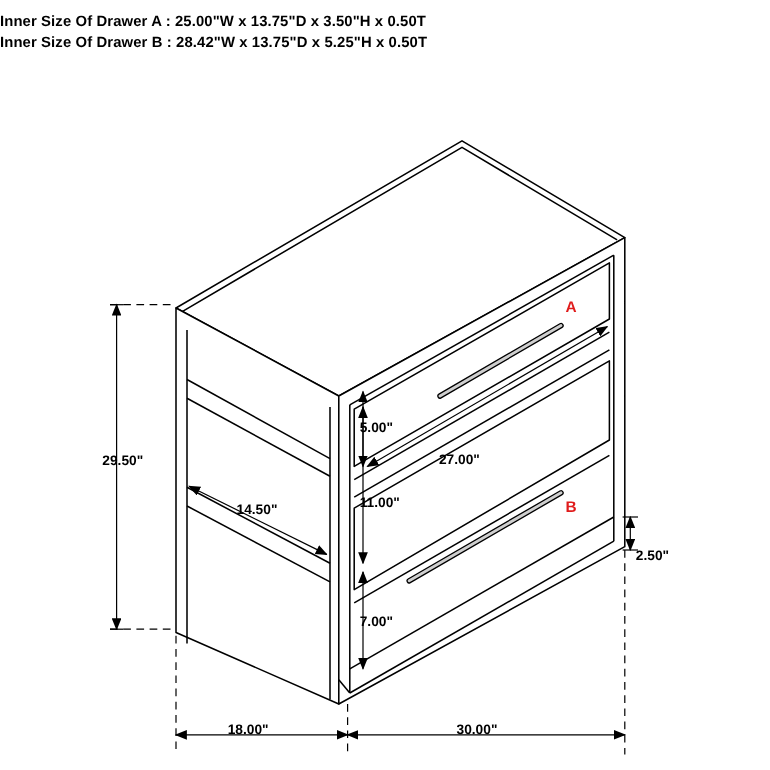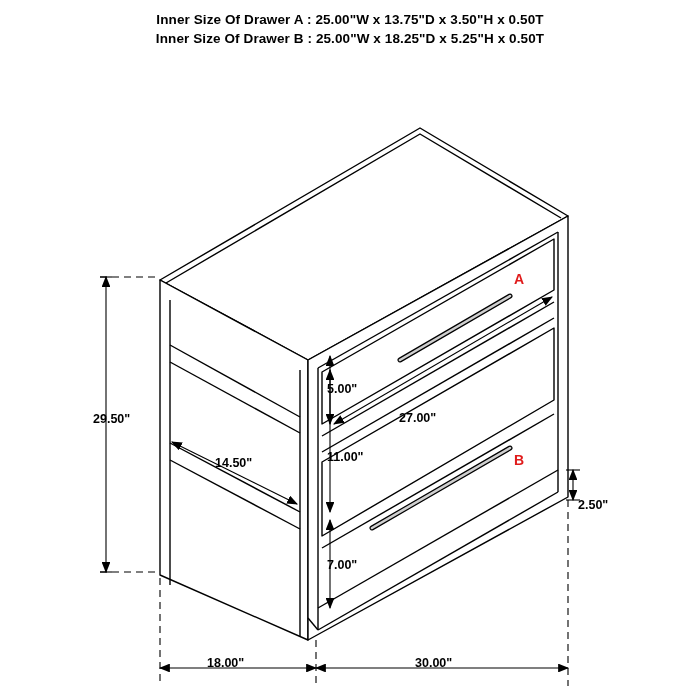--- a/index.html
+++ b/index.html
@@ -4,40 +4,40 @@
 <style>
   html,body{margin:0;padding:0;}
   body{
     width:700px;height:700px;background:#ffffff;
     font-family:"Liberation Sans", sans-serif;
     -webkit-font-smoothing:antialiased;
     position:relative;overflow:hidden;
   }
   #stage{position:absolute;left:0;top:0;width:700px;height:700px;}
   .hdr{
-    position:absolute;left:0;top:10px;width:700px;text-align:center;
+    position:absolute;left:0;top:10px;width:700px;
     font-size:13.5px;font-weight:bold;color:#000;line-height:19px;
     letter-spacing:0.1px;
   }
   .hdr div{white-space:nowrap;}
   svg{position:absolute;left:0;top:0;}
   .lbl{
     position:absolute;font-size:12.5px;font-weight:bold;color:#000;
     white-space:nowrap;
   }
   .lbl.red{color:#e01b1b;font-size:14px;}
 </style>
 </head>
 <body>
 
 <div id="stage">
 
   <div class="hdr">
     <div>Inner Size Of Drawer A : 25.00"W x 13.75"D x 3.50"H x 0.50T</div>
-    <div>Inner Size Of Drawer B : 25.00"W x 18.25"D x 5.25"H x 0.50T</div>
+    <div>Inner Size Of Drawer B : 28.42"W x 13.75"D x 5.25"H x 0.50T</div>
   </div>
 
   <svg width="700" height="700" viewBox="0 0 700 700">
     <defs>
       <marker id="arrH" markerWidth="10" markerHeight="8" refX="9" refY="4" orient="auto">
         <path d="M0,0 L10,4 L0,8 z" fill="#000"></path>
       </marker>
       <marker id="arrT" markerWidth="10" markerHeight="8" refX="1" refY="4" orient="auto">
         <path d="M10,0 L0,4 L10,8 z" fill="#000"></path>
       </marker>

